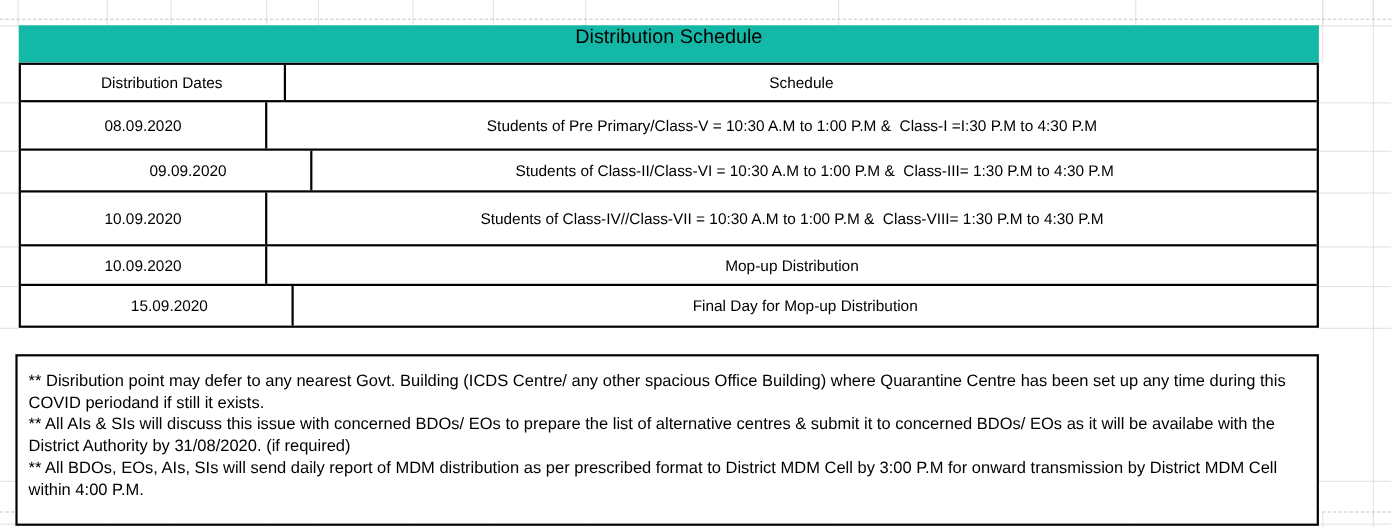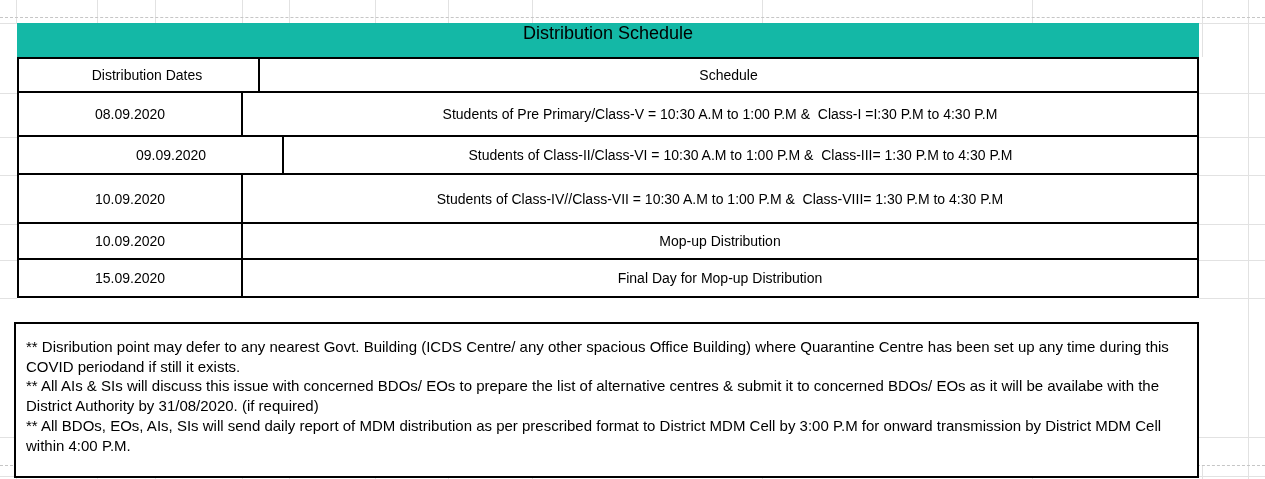--- a/index.html
+++ b/index.html
@@ -34,21 +34,21 @@
     box-sizing: border-box;
     display: flex; flex-direction: column;
     background: #fff;
   }
   .t-row {
     display: flex;
     border-bottom: 2px solid #000;
     box-sizing: border-box;
     flex: 0 0 auto;
   }
-  .t-row:last-child { border-bottom: none; }
+  .t-row:last-child { border-bottom: none; margin-left: 24px; }
   .t-row.h-header { height: 34px; padding-left: 17px; }
   .t-row.h-r1 { height: 44px; }
   .t-row.h-r2 { height: 38px; padding-left: 41px; }
   .t-row.h-r3 { height: 49px; }
   .t-row.h-r4 { height: 36px; }
   .t-row.h-r5 { height: 36px; }
   .cell-date {
     width: 224px;
     border-right: 2px solid #000;
     box-sizing: border-box;

